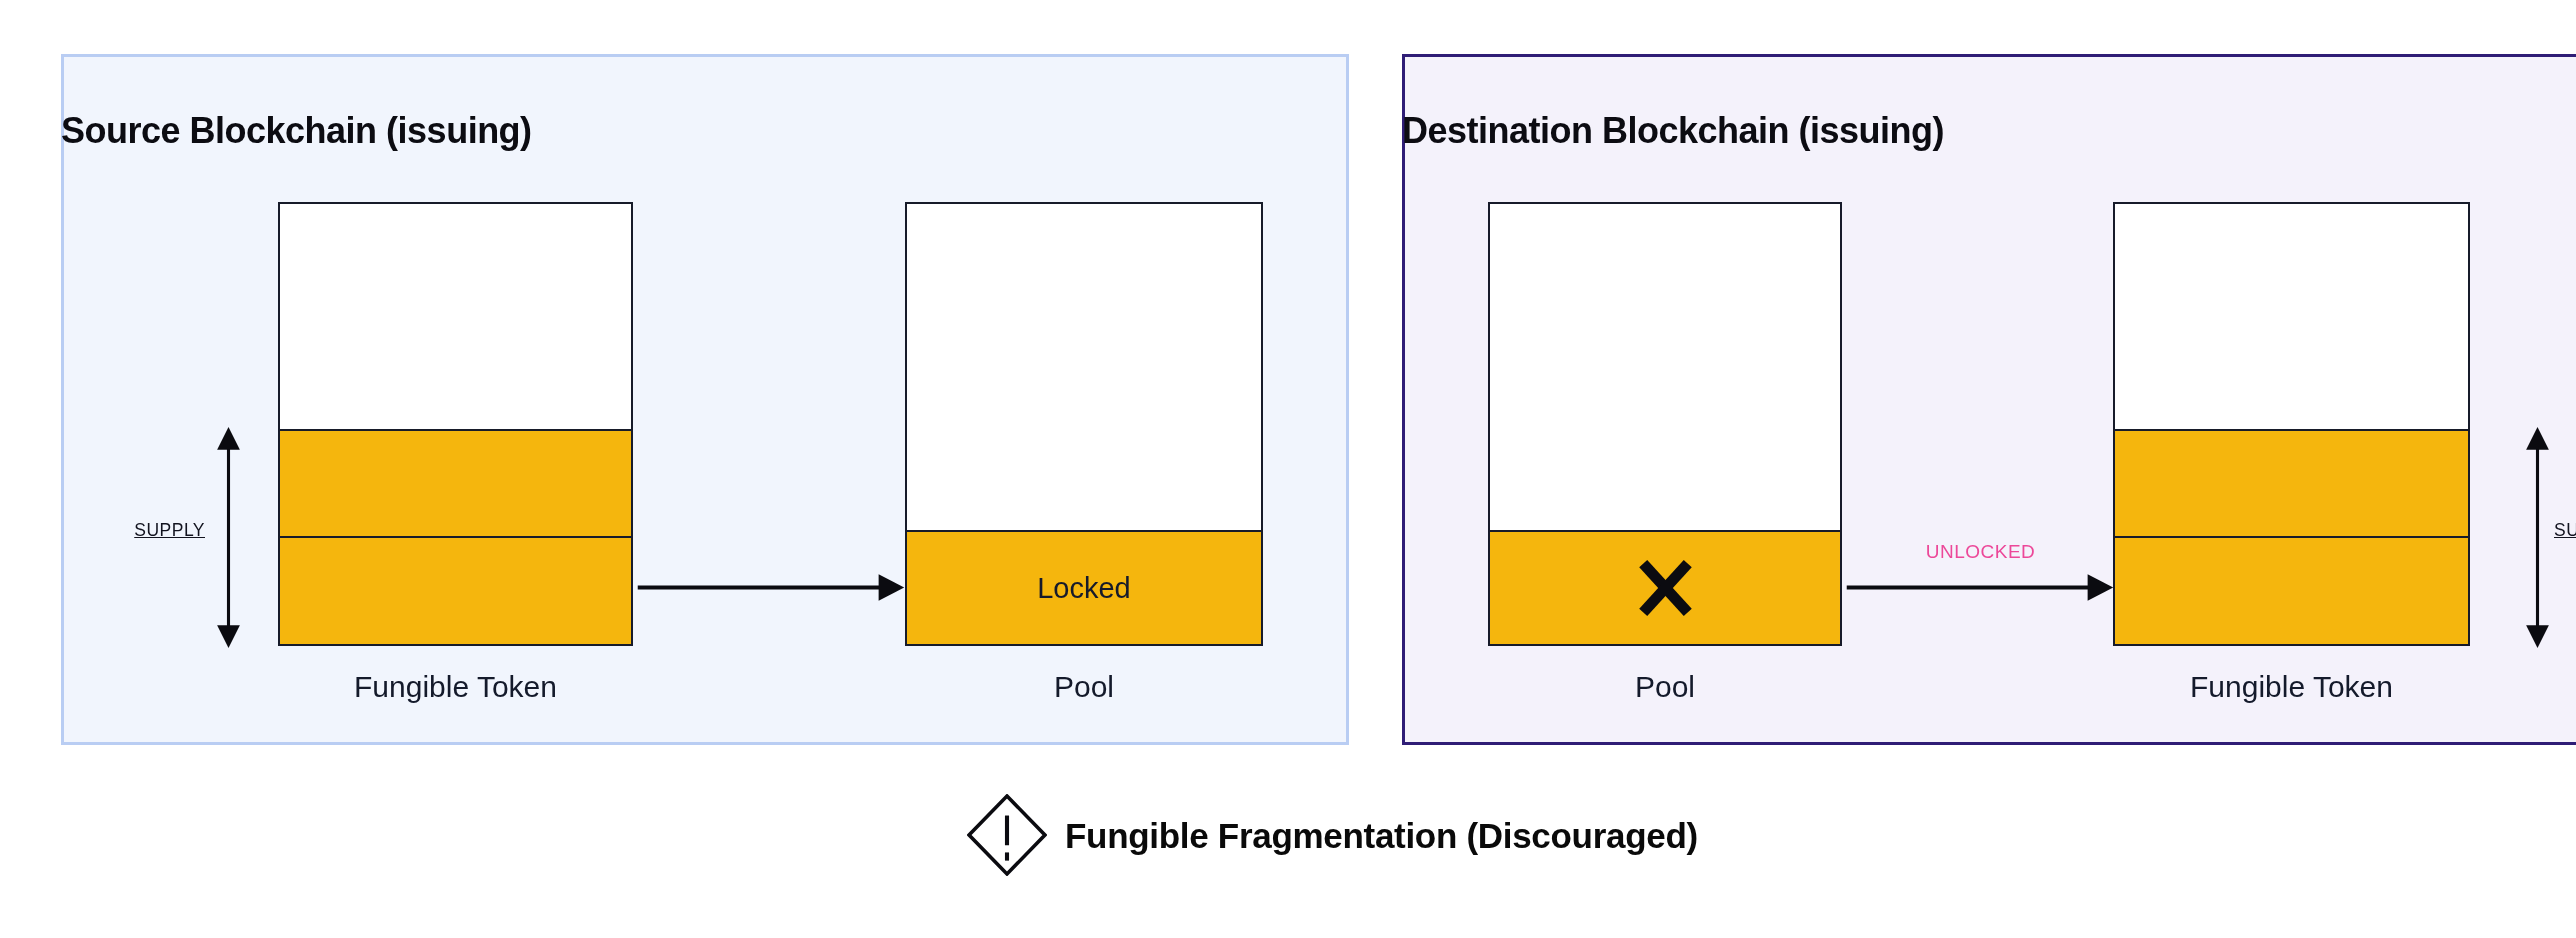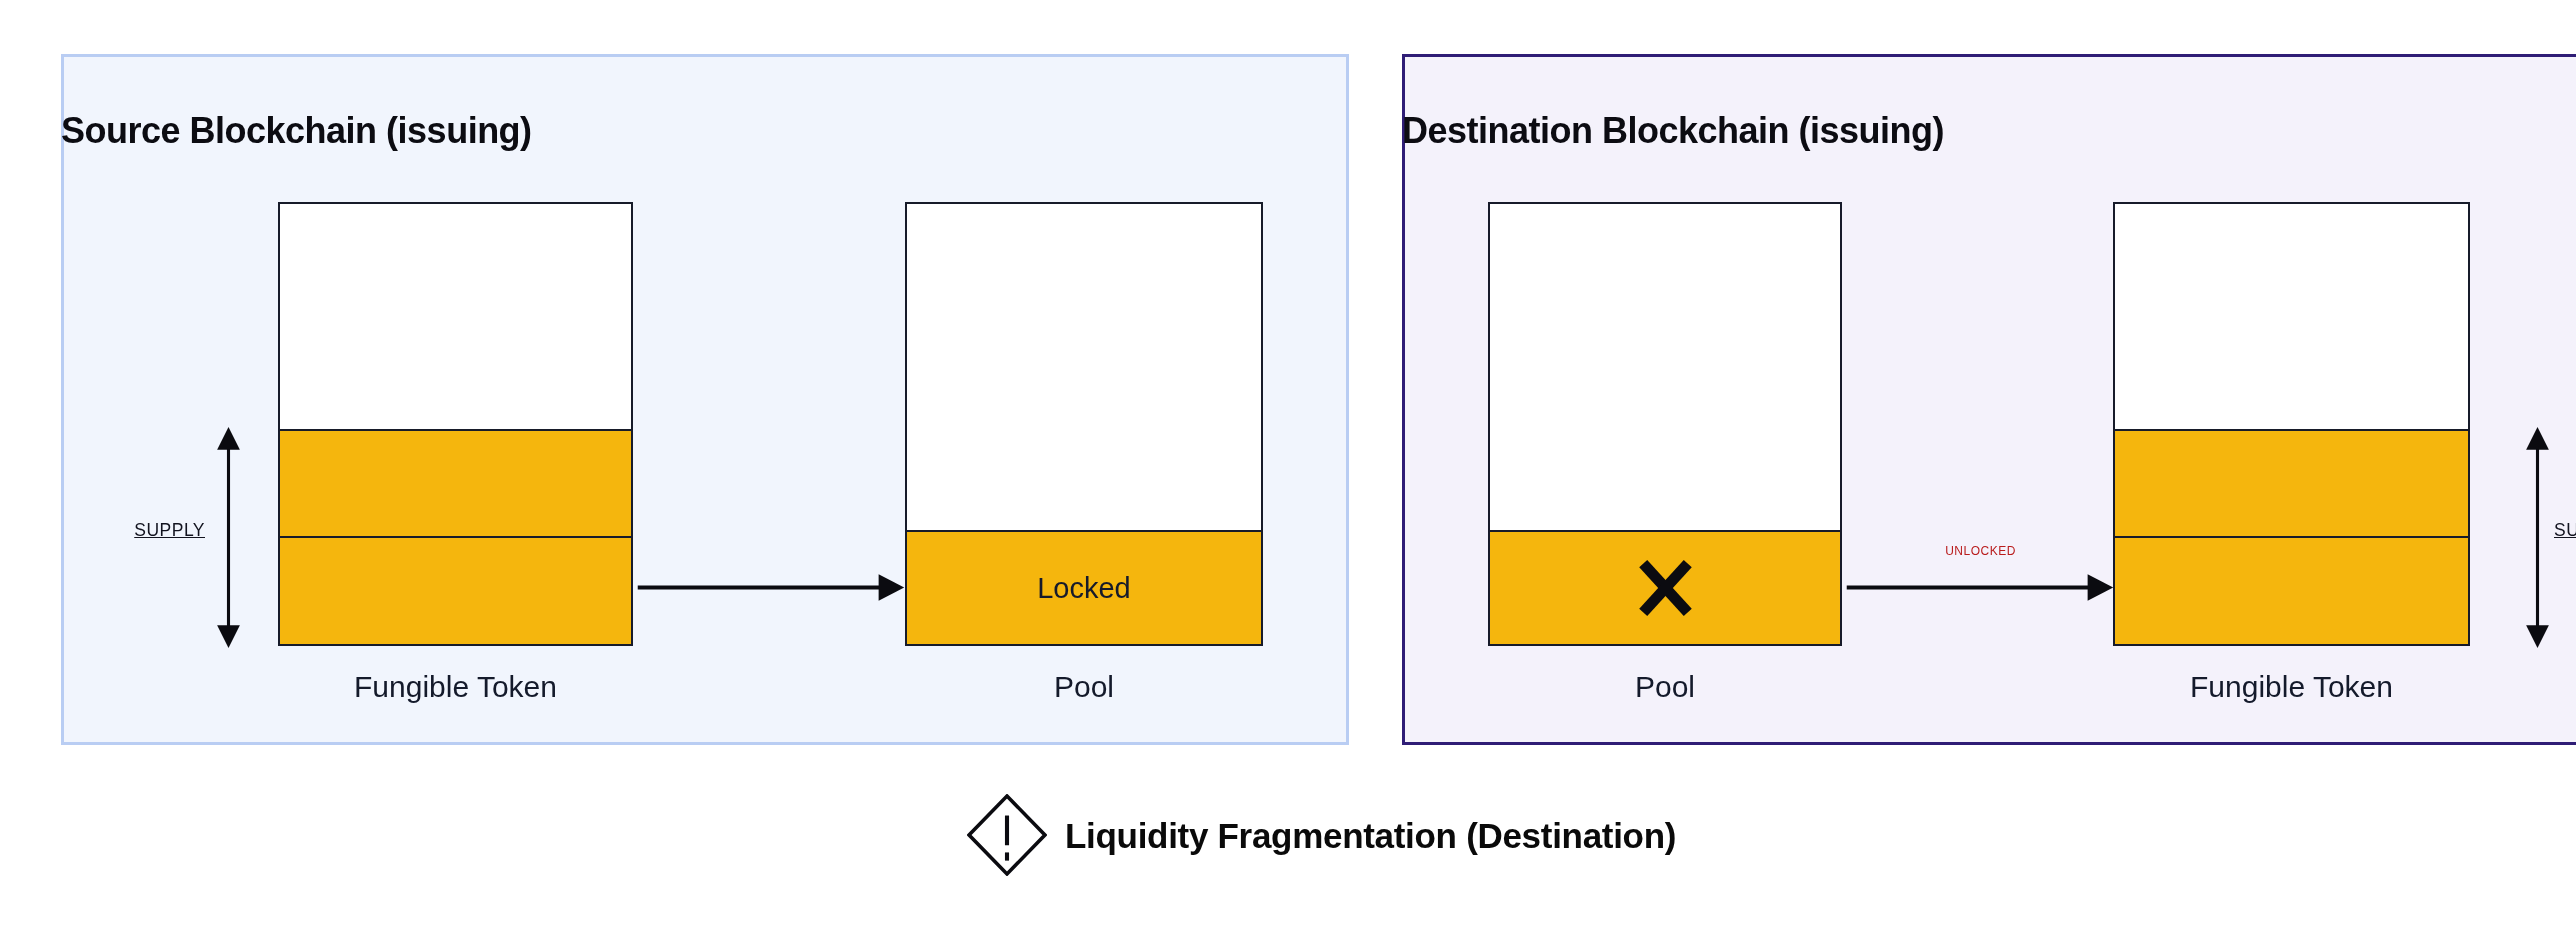--- a/index.html
+++ b/index.html
@@ -64,21 +64,21 @@
   
   .v-arrow{width:29px;height:223px;}
   .v-arrow-left{left:214px;top:426px;}
   .v-arrow-right{left:2523px;top:426px;}
   .h-arrow{width:269px;height:41px;}
   .h-arrow-left{left:637px;top:567px;}
   .h-arrow-right{left:1846px;top:567px;}
 
   .unlocked-label{
     left:1898px;top:540px;width:165px;height:23px;line-height:23px;
-    text-align:center;font-size:12px;font-weight:500;letter-spacing:0.5px;color:#b91c1c;
+    text-align:center;font-size:19px;font-weight:500;letter-spacing:0.5px;color:#ec4899;
   }
 
   
   .caption-icon{left:967px;top:794px;width:80px;height:82px;}
   .caption-text{
     left:1065px;top:811px;height:49px;line-height:49px;
     font-size:35px;font-weight:700;letter-spacing:-0.3px;color:#0a0a0a;white-space:nowrap;
   }
   .x-icon{display:block;}
 </style>
@@ -150,16 +150,16 @@
   <svg class="abs h-arrow h-arrow-right" viewBox="0 0 522 80" aria-hidden="true">
     <line x1="0" y1="40" x2="476" y2="40" stroke="#0b0b10" stroke-width="8"></line>
     <polygon points="520,40 470,14 470,66" fill="#0b0b10"></polygon>
   </svg>
 
   <svg class="abs caption-icon" viewBox="0 0 156 160" aria-hidden="true">
     <polygon points="78,4 152,80 78,156 4,80" fill="none" stroke="#0b0b10" stroke-width="7"></polygon>
     <line x1="78" y1="42" x2="78" y2="100" stroke="#0b0b10" stroke-width="8"></line>
     <line x1="78" y1="114" x2="78" y2="130" stroke="#0b0b10" stroke-width="8"></line>
   </svg>
-  <div class="abs caption-text">Liquidity Fragmentation (Destination)</div>
+  <div class="abs caption-text">Fungible Fragmentation (Discouraged)</div>
 
 </div>
 
 
 </body></html>

